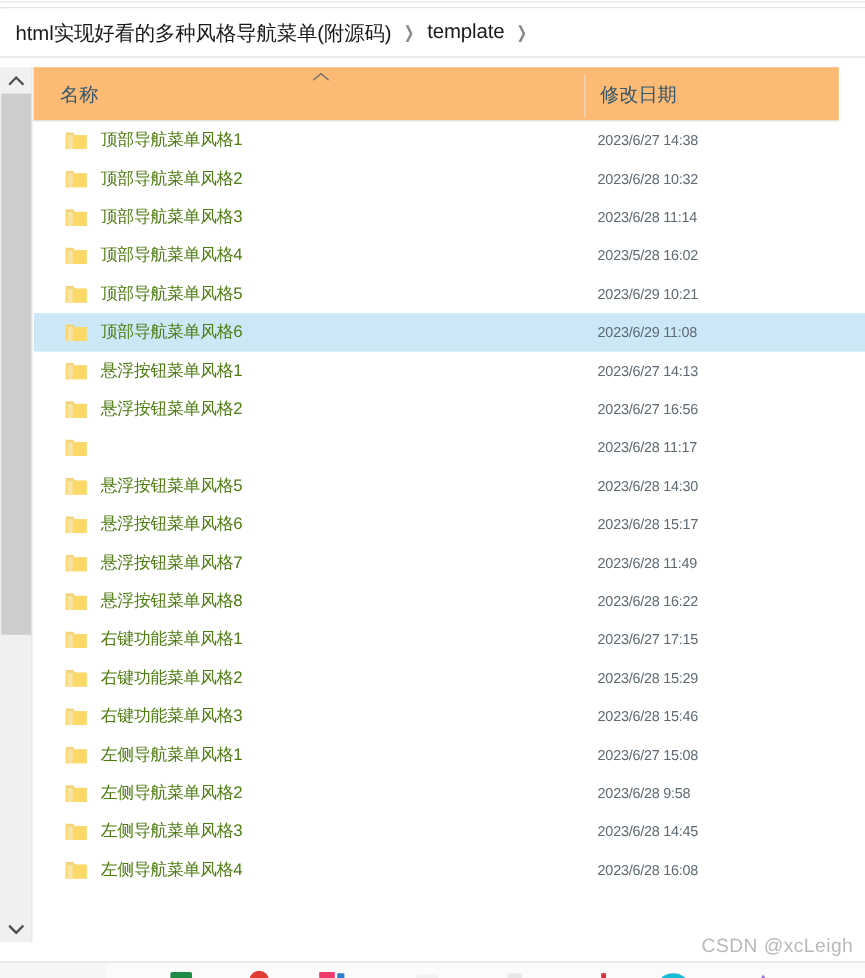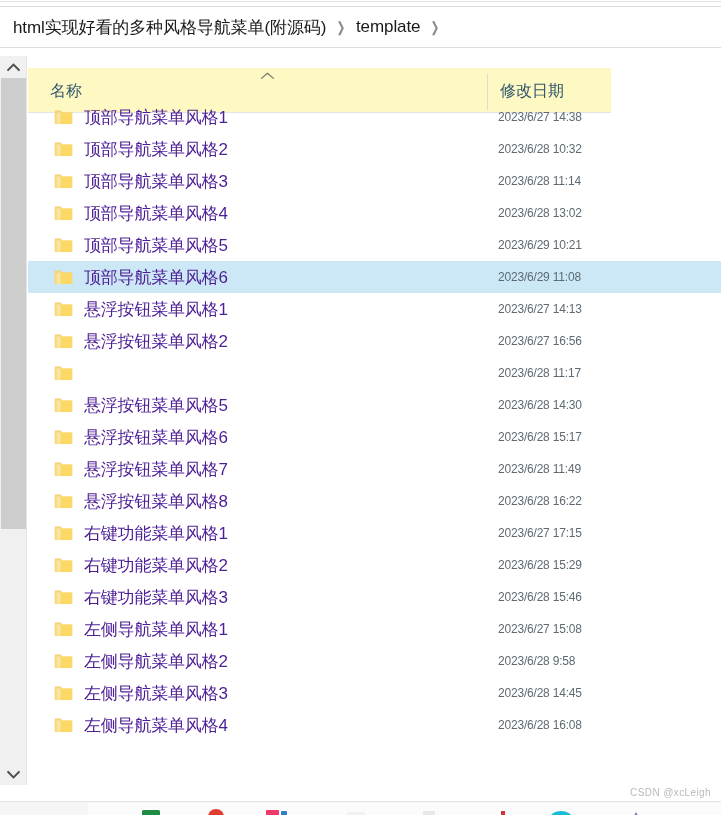--- a/index.html
+++ b/index.html
@@ -89,25 +89,25 @@
     left: 1px;
     top: 22px;
     width: 25px;
     height: 451px;
     background: #cdcdcd;
   }
 
   
   .col-header {
     position: absolute;
-    top: 68px;
+    top: 56px;
     left: 28px;
-    width: 583px;
+    width: 671px;
     height: 45px;
-    background: #fef9c3;
+    background: #fdba74;
     border-bottom: 1px solid #e4e4e4;
     box-sizing: border-box;
   }
   .col-header .sort-caret {
     position: absolute;
     left: 232px;
     top: 2px;
     color: #6e6e6e;
     font-size: 12px;
     line-height: 1;
@@ -153,40 +153,40 @@
     position: absolute;
     left: 26px;
     width: 19px;
     height: 17px;
     top: 8px;
   }
   .folder-icon svg { display: block; }
   .row-name {
     position: absolute;
     left: 56px;
-    font-size: 17px;
-    color: #4c1d95;
+    font-size: 14px;
+    color: #4d7c0f;
     white-space: nowrap;
     letter-spacing: -0.2px;
   }
   .row-date {
     position: absolute;
     left: 470px;
     font-size: 12px;
     color: #5d6a73;
     white-space: nowrap;
     letter-spacing: -0.2px;
   }
 
   
   .watermark {
     position: absolute;
     right: 10px;
     bottom: 17px;
-    font-size: 10px;
+    font-size: 16px;
     color: #b9b9b9;
     letter-spacing: 0.4px;
     white-space: nowrap;
     margin-top: 35px;
   }
   .taskbar {
     position: absolute;
     left: 0; bottom: 0;
     width: 721px;
     height: 14px;
@@ -284,21 +284,21 @@
     </div>
     <div class="row">
       <span class="folder-icon">
         <svg width="19" height="17" viewBox="0 0 19 17">
           <path d="M0.8 1.4 h6.0 l1.5 2.0 h9.9 v11.7 h-17.4 z" fill="#f3d27a"></path>
           <path d="M0.8 3.6 h17.4 v11.5 h-17.4 z" fill="#fcd966"></path>
           <path d="M2.6 3.6 h4.0 v11.5 h-4.0 z" fill="#f8e3a6"></path>
         </svg>
       </span>
       <span class="row-name">顶部导航菜单风格4</span>
-      <span class="row-date">2023/6/28 13:02</span>
+      <span class="row-date">2023/5/28 16:02</span>
     </div>
     <div class="row">
       <span class="folder-icon">
         <svg width="19" height="17" viewBox="0 0 19 17">
           <path d="M0.8 1.4 h6.0 l1.5 2.0 h9.9 v11.7 h-17.4 z" fill="#f3d27a"></path>
           <path d="M0.8 3.6 h17.4 v11.5 h-17.4 z" fill="#fcd966"></path>
           <path d="M2.6 3.6 h4.0 v11.5 h-4.0 z" fill="#f8e3a6"></path>
         </svg>
       </span>
       <span class="row-name">顶部导航菜单风格5</span>

